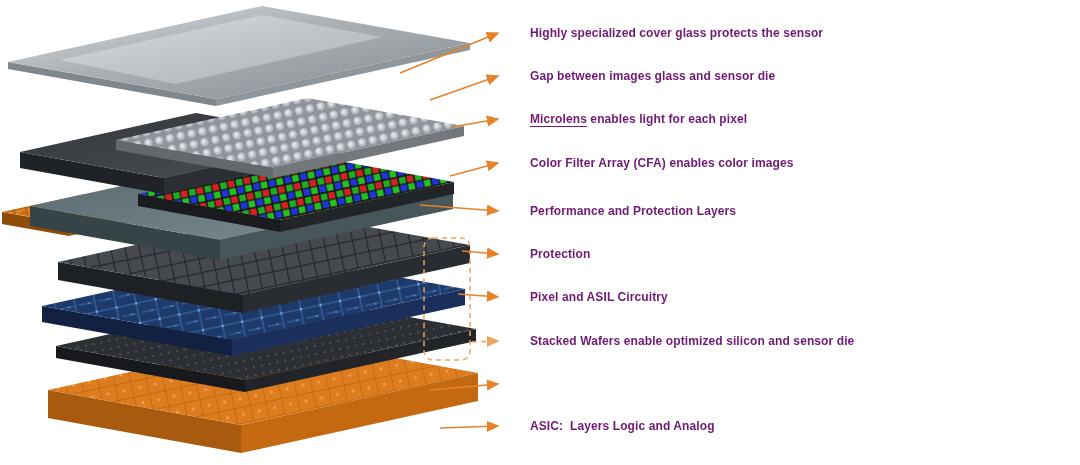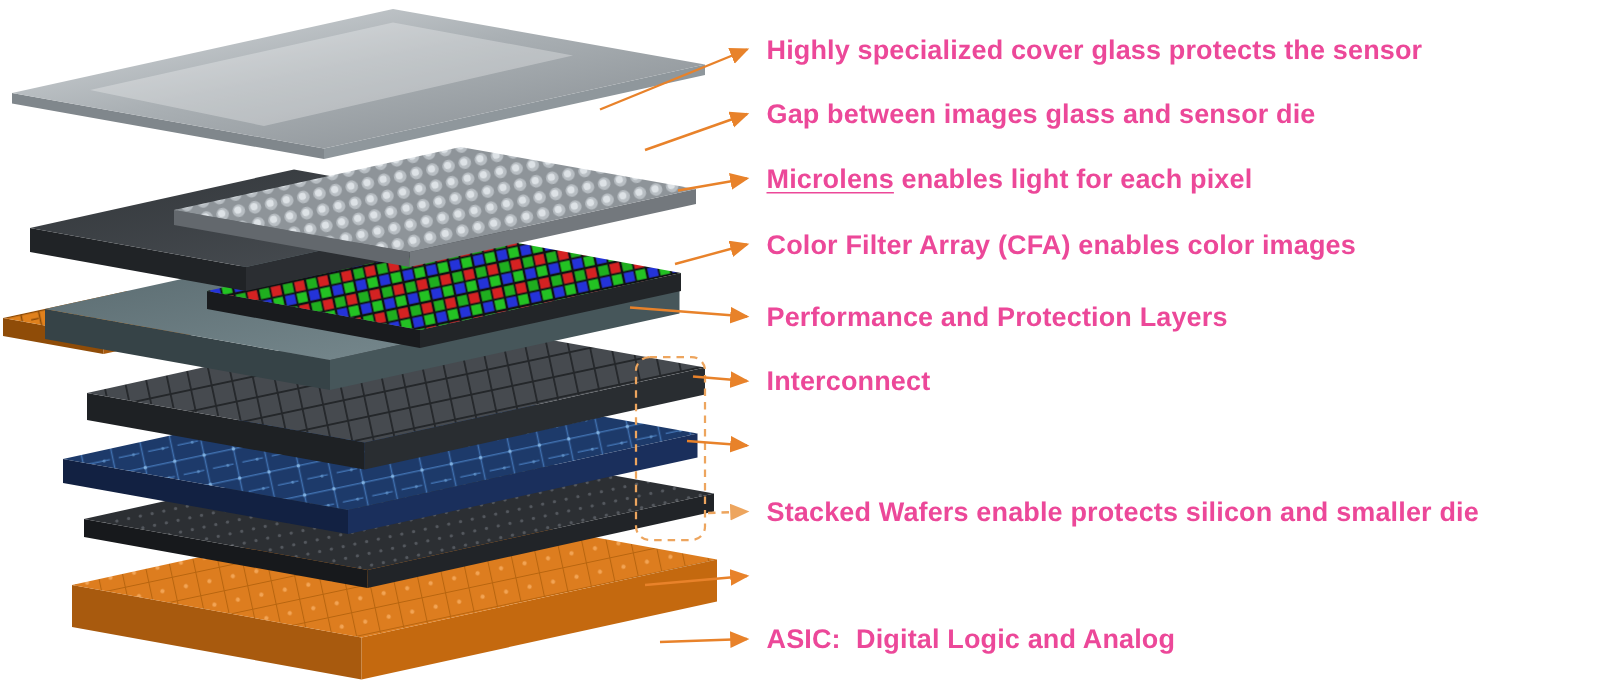--- a/index.html
+++ b/index.html
@@ -1,22 +1,22 @@
 <!DOCTYPE html>
 <html><head>
 <meta charset="utf-8">
 <style>
   html,body{margin:0;padding:0;background:#ffffff;}
   body{width:1080px;height:465px;overflow:hidden;font-family:"Liberation Sans",sans-serif;}
   .scene{position:relative;width:1080px;height:465px;background:#ffffff;}
   .stack-svg{position:absolute;left:0;top:0;}
   .labels{position:absolute;left:0;top:0;width:1080px;height:465px;pointer-events:none;}
   .label-row{
-    position:absolute;left:511px;
-    font-size:18px;line-height:20px;font-weight:700;color:#ec4899;
+    position:absolute;left:530px;
+    font-size:12px;line-height:20px;font-weight:700;color:#701a75;
     white-space:pre;letter-spacing:0.1px;
   }
   .wavy{
     text-decoration-line:underline;
     text-decoration-style:wavy;
     text-decoration-color:#e2574a;
     text-decoration-thickness:1px;
     text-underline-offset:3px;
     text-decoration:underline;
   }
@@ -168,18 +168,19 @@
       <line x1="440" y1="428" x2="498" y2="426" marker-end="url(#arr)"></line>
     </g>
   </svg>
 
   <div class="labels">
     <div class="label-row" style="top:23px">Highly specialized cover glass protects the sensor</div>
     <div class="label-row" style="top:66px">Gap between images glass and sensor die</div>
     <div class="label-row" style="top:109px"><span class="wavy">Microlens</span><span> enables light for each pixel</span></div>
     <div class="label-row" style="top:201px">Performance and Protection Layers</div>
     <div class="label-row" style="top:153px">Color Filter Array (CFA) enables color images</div>
-    <div class="label-row" style="top:244px">Interconnect</div>
-    <div class="label-row" style="top:331px">Stacked Wafers enable protects silicon and smaller die</div>
-    <div class="label-row" style="top:416px">ASIC:  Digital Logic and Analog</div>
+    <div class="label-row" style="top:244px">Protection</div>
+    <div class="label-row" style="top:287px">Pixel and ASIL Circuitry</div>
+    <div class="label-row" style="top:331px">Stacked Wafers enable optimized silicon and sensor die</div>
+    <div class="label-row" style="top:416px">ASIC:  Layers Logic and Analog</div>
   </div>
 
 </div>
 
 </body></html>

